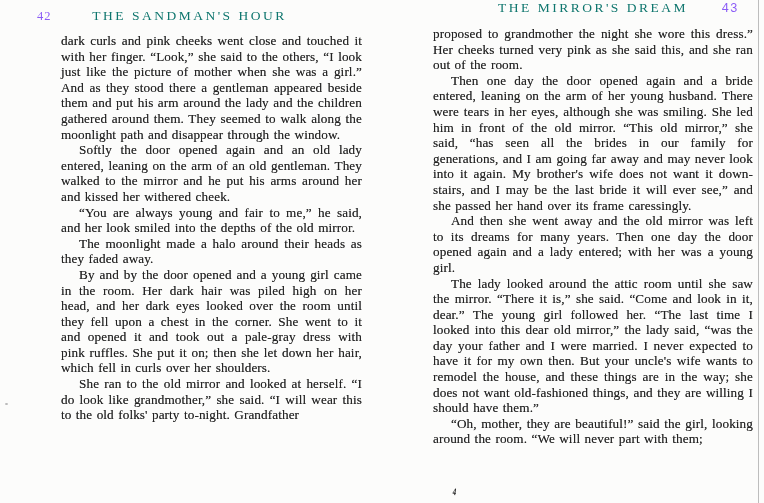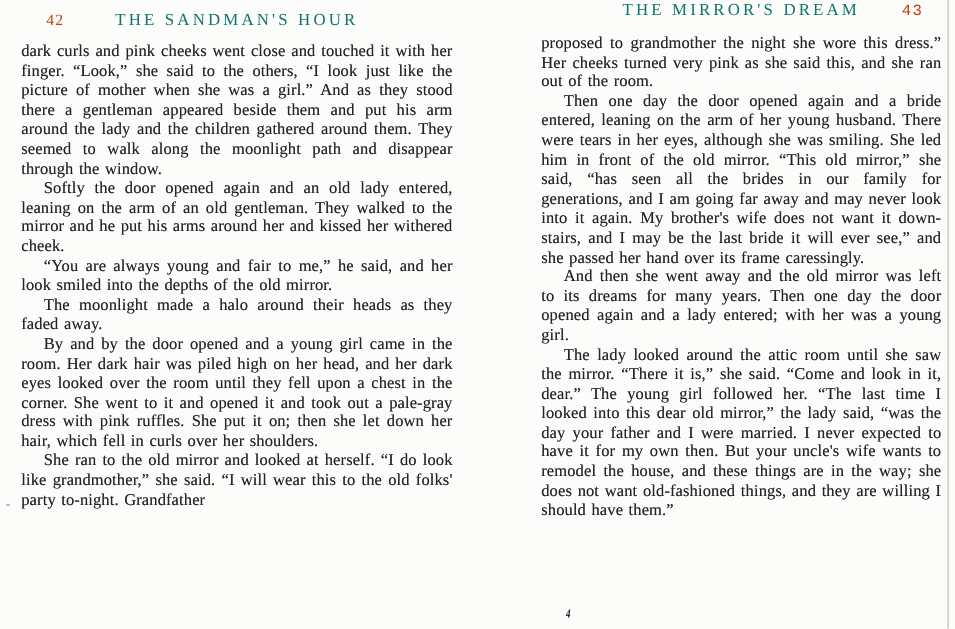--- a/index.html
+++ b/index.html
@@ -43,33 +43,33 @@
     grid-column: 2;
     text-align: center;
     letter-spacing: 2.5px;
     font-size: 13.5px;
     white-space: nowrap;
     color: #0f766e;
   }
   .page-number {
     font-size: 12.5px;
     letter-spacing: 1px;
-    color: #c2410c;
+    color: #8b5cf6;
   }
   .page-number.num-left { grid-column: 1; text-align: left; padding-left: 20px; }
   .page-number.num-right { grid-column: 3; text-align: center; padding-right: 2px; font-family: Liberation Mono, monospace; }
   .text-column {
     text-align: justify;
     font-size: 13.2px;
     line-height: 15.6px;
     letter-spacing: 0.1px;
     word-spacing: 1px;
     text-shadow: 0 0 0.5px rgba(30,30,30,0.55);
   }
-  .page-left .text-column { margin-top: 9px; }
+  .page-left .text-column { margin-top: 9px; margin-left: 44px; }
   .page-right .text-column { margin-top: 10px; }
   .text-column p {
     margin: 0;
     text-indent: 18px;
   }
   .text-column p.no-indent {
     text-indent: 0;
   }
   .page-edge-line {
     position: absolute;
@@ -122,20 +122,21 @@
   <div class="page page-right">
     <div class="page-header">
       <span class="running-title">THE MIRROR'S DREAM</span>
       <span class="page-number num-right">43</span>
     </div>
     <div class="text-column">
       <p class="no-indent">proposed to grandmother the night she wore this dress.”  Her cheeks turned very pink as she said this, and she ran out of the room.</p>
       <p>Then one day the door opened again and a bride entered, leaning on the arm of her young husband. There were tears in her eyes, although she was smiling. She led him in front of the old mirror.  “This old mirror,” she said, “has seen all the brides in our family for generations, and I am going far away and may never look into it again.  My brother's wife does not want it down-stairs, and I may be the last bride it will ever see,” and she passed her hand over its frame caressingly.</p>
       <p>And then she went away and the old mirror was left to its dreams for many years.  Then one day the door opened again and a lady entered; with her was a young girl.</p>
       <p>The lady looked around the attic room until she saw the mirror.  “There it is,” she said.  “Come and look in it, dear.”  The young girl followed her. “The last time I looked into this dear old mirror,” the lady said, “was the day your father and I were married.  I never expected to have it for my own then.  But your uncle's wife wants to remodel the house, and these things are in the way; she does not want old-fashioned things, and they are willing I should have them.”</p>
+      <p>“Oh, mother, they are beautiful!” said the girl, looking around the room.  “We will never part with them;</p>
     </div>
   </div>
 
   <div class="page-edge-line"></div>
   <div class="margin-speck"></div>
   <span class="signature-mark">4</span>
 
 </div>
 
 </body></html>

